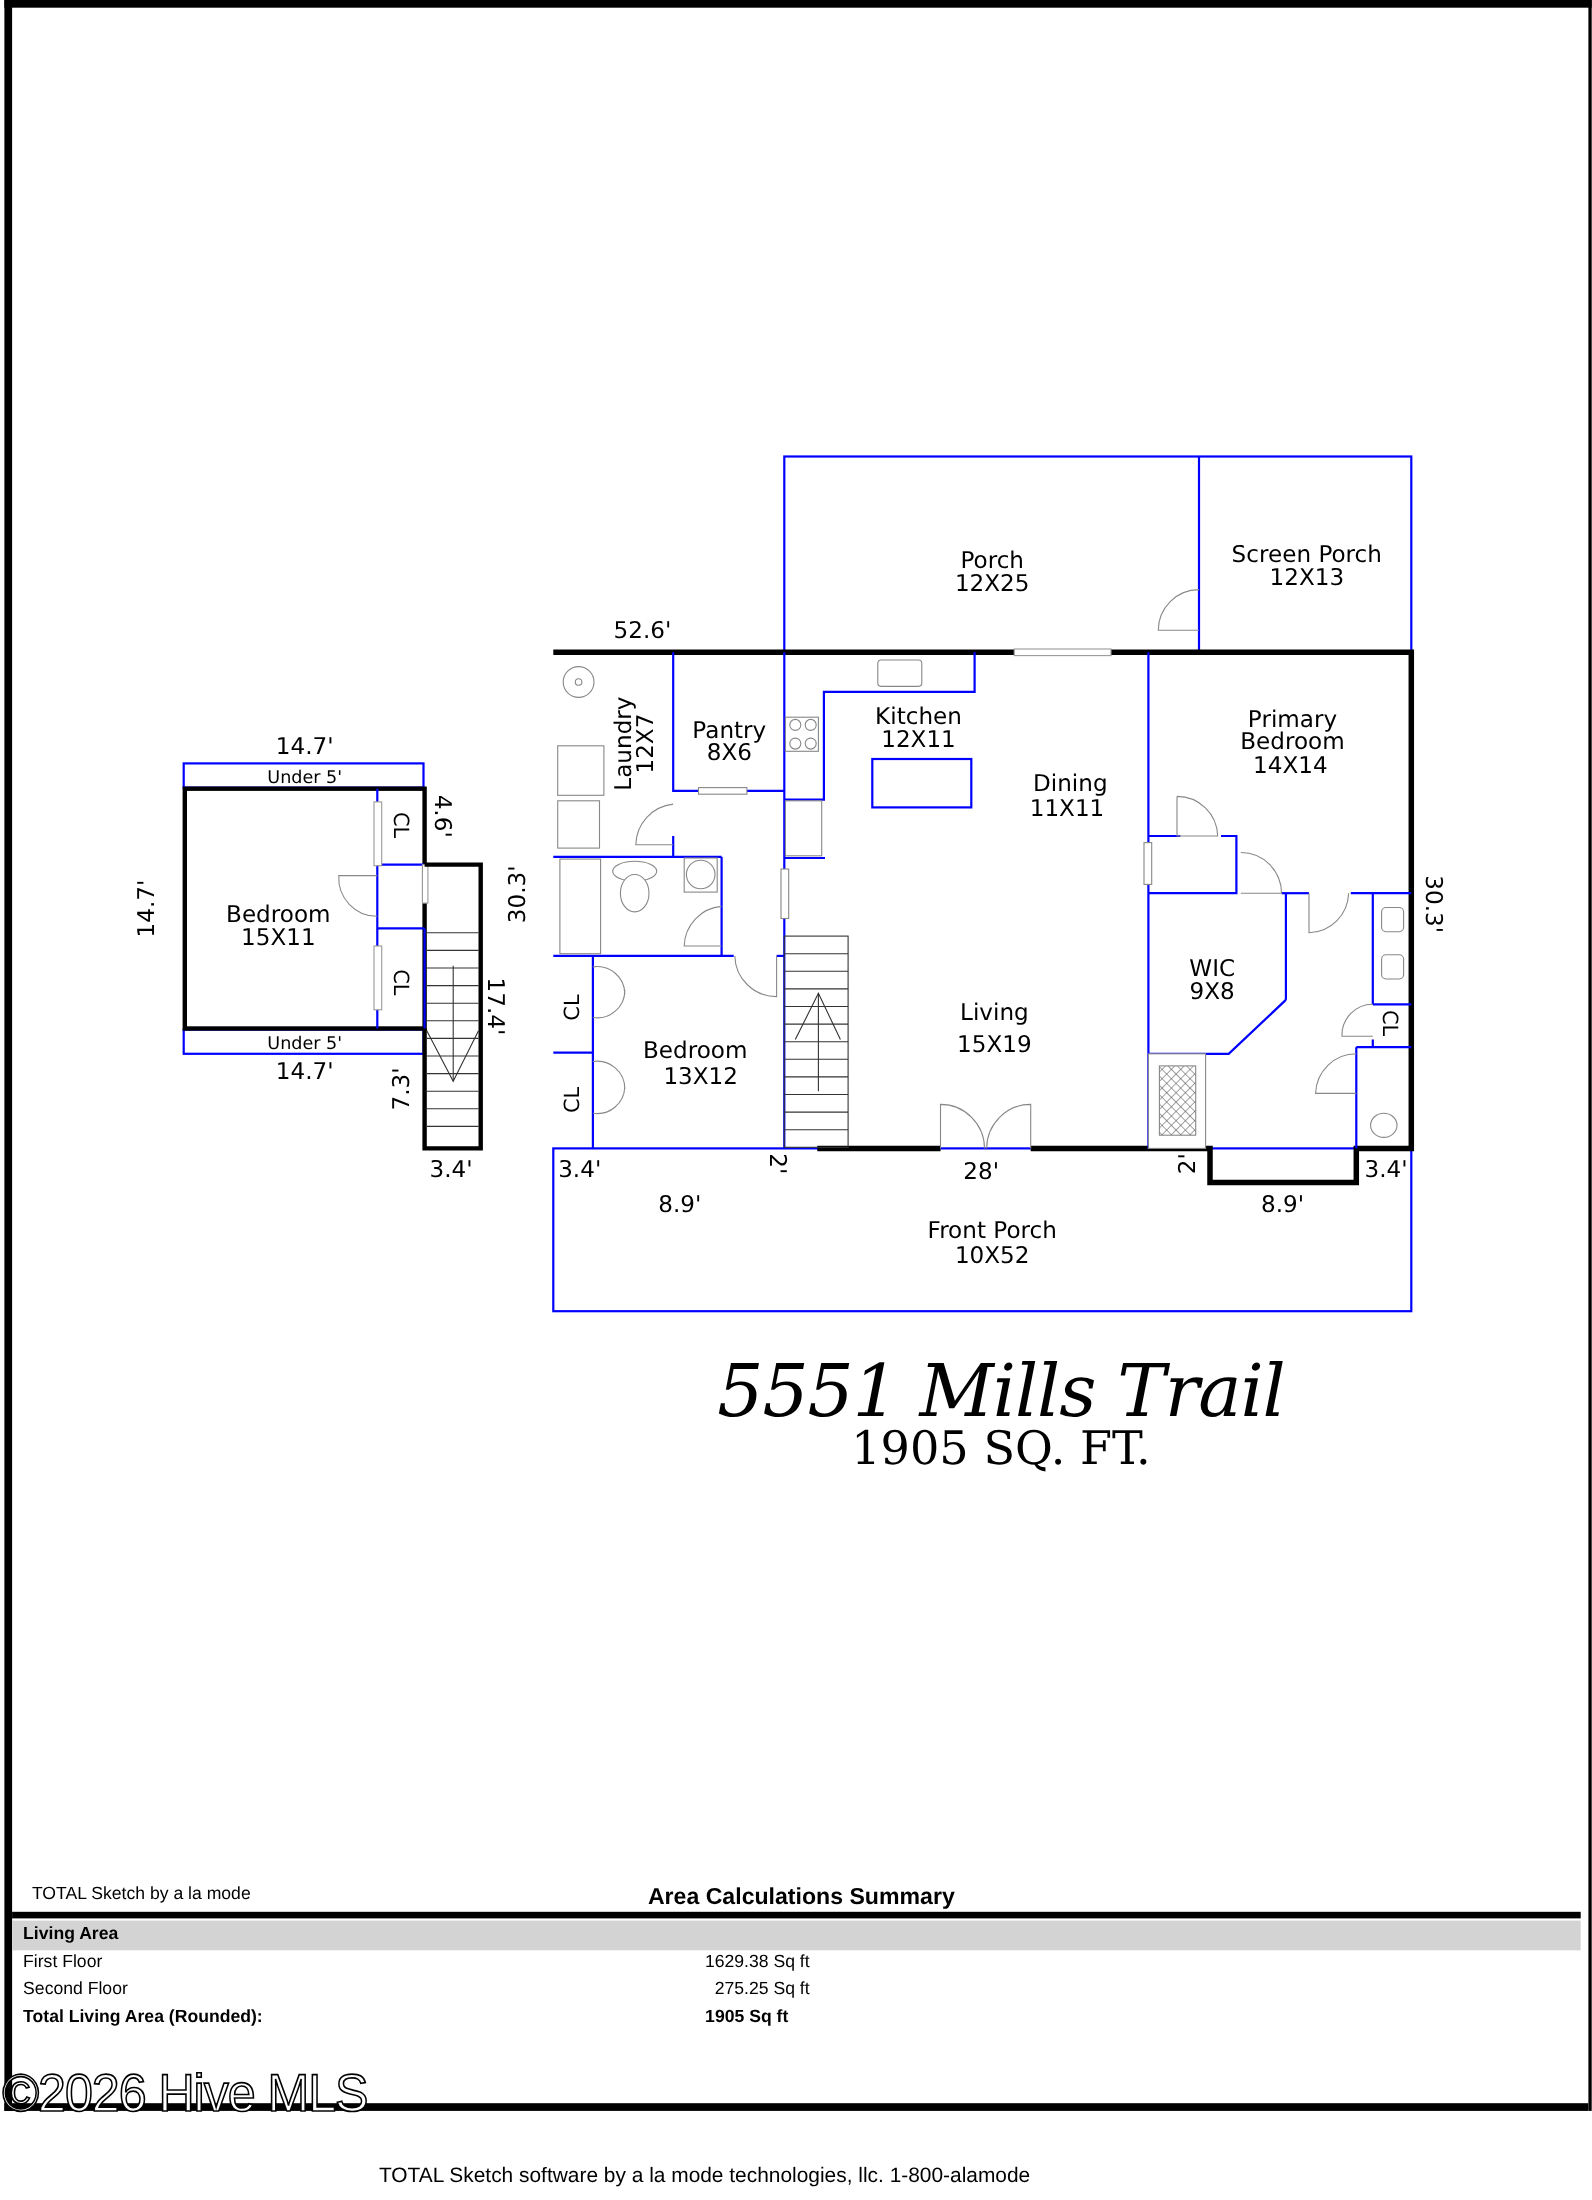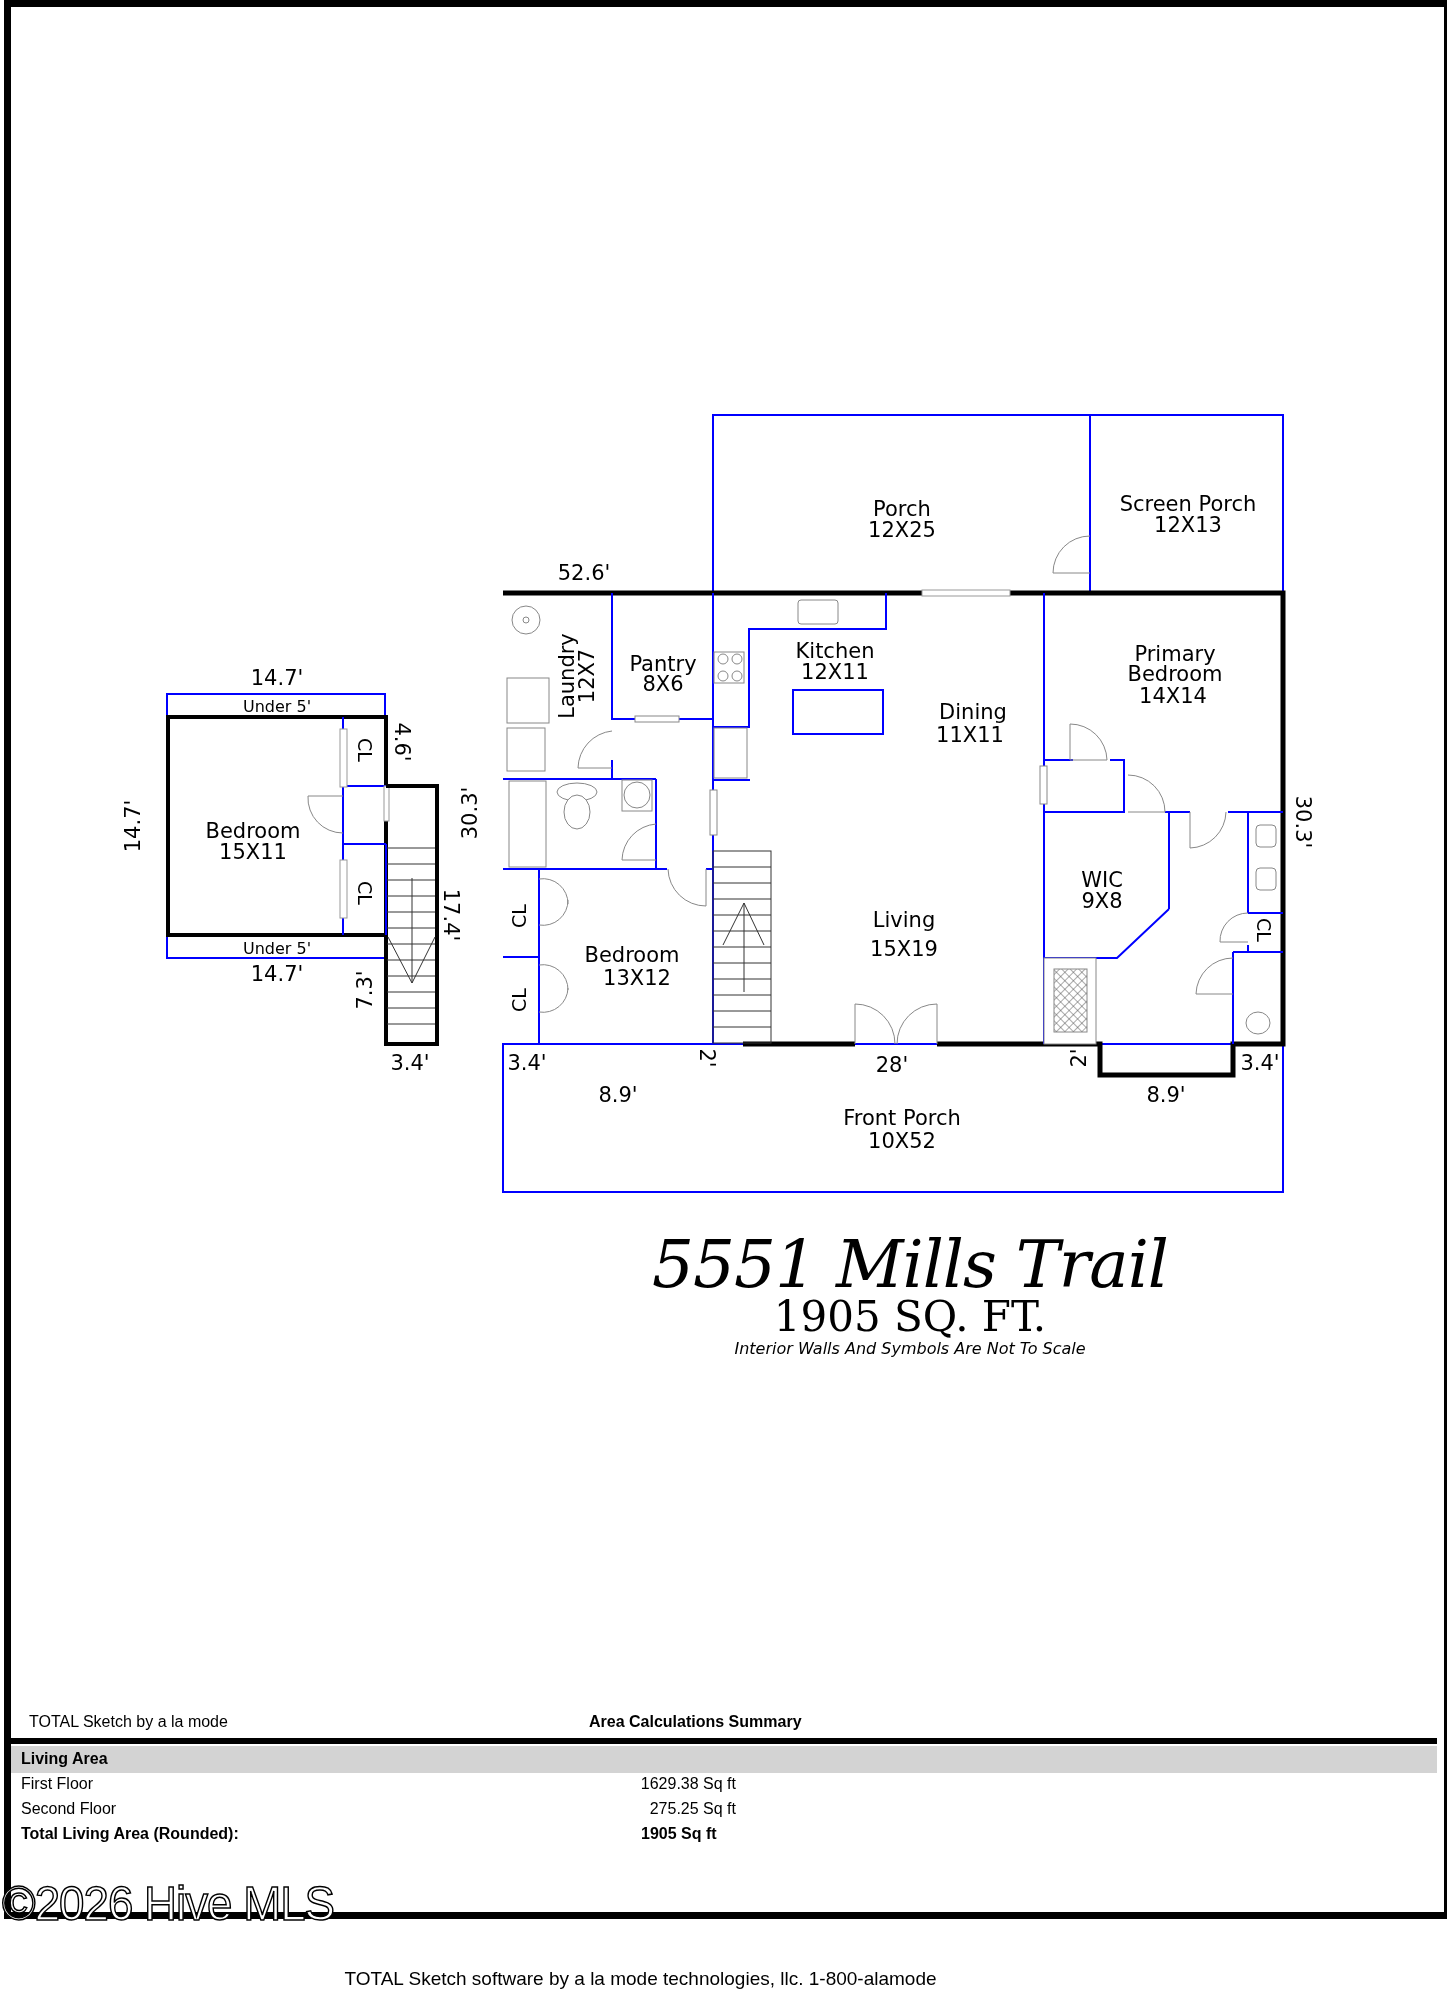--- a/index.html
+++ b/index.html
@@ -6,21 +6,21 @@
   body { width: 1447px; height: 2000px; position: relative; overflow: hidden; font-family: "DejaVu Sans", sans-serif; color: #000; }
   .frame { position: absolute; left: 4px; top: 0px; width: 1433px; height: 1912px; border: 7px solid #000; border-bottom: none; box-sizing: content-box; }
   .frame-bottom { position: absolute; left: 4px; top: 1912px; width: 1440px; height: 7px; background: #000; }
   svg.plan { position: absolute; left: 0; top: 0; }
   .lbl { font-family: "DejaVu Sans", sans-serif; fill: #000; }
   .title-block { position: absolute; left: 560px; top: 1232px; width: 700px; text-align: center; }
   .title-main { font-family: "DejaVu Serif", serif; font-style: italic; font-size: 66px; line-height: 66px; letter-spacing: -1px; }
   .title-sqft { font-family: "DejaVu Serif", serif; font-size: 42px; line-height: 42px; margin-top: -2px; }
   .title-note { font-family: "DejaVu Sans", sans-serif; font-style: italic; font-size: 16px; line-height: 21px; }
   .sketch-credit { position: absolute; left: 29px; top: 1713px; font-family: "Liberation Sans", sans-serif; font-size: 16px; }
-  .summary-title { position: absolute; left: 589px; top: 1713px; font-family: "Liberation Sans", sans-serif; font-size: 16px; font-weight: bold; }
+  .summary-title { position: absolute; left: 589px; top: 1713px; font-family: "Liberation Sans", sans-serif; font-size: 21px; font-weight: bold; }
   .summary-divider { position: absolute; left: 11px; top: 1738px; width: 1426px; height: 6px; background: #000; }
   .summary-band { position: absolute; left: 11px; top: 1746px; width: 1426px; height: 27px; background: #d3d3d3; }
   .row { position: absolute; left: 21px; font-family: "Liberation Sans", sans-serif; font-size: 16px; }
   .row .k { position: absolute; left: 0; white-space: nowrap; }
   .row .v { position: absolute; left: 0; width: 715px; text-align: right; white-space: nowrap; }
   .bold { font-weight: bold; }
   .watermark { position: absolute; left: 2px; top: 1876px; font-family: "Liberation Sans", sans-serif; font-size: 48px; color: #fff; -webkit-text-stroke: 1.5px #000; letter-spacing: -1px; transform: scaleX(0.95); transform-origin: left; }
   .footer { position: absolute; left: 0; width: 1281px; top: 1968px; text-align: center; font-family: "Liberation Sans", sans-serif; font-size: 19px; }
   .footer span { position: relative; left: 0px; }
 </style>
@@ -232,21 +232,20 @@
     <text x="1260" y="1070">3.4'</text>
     <text transform="translate(526,916) rotate(-90)" font-size="19">CL</text>
     <text transform="translate(526,1000) rotate(-90)" font-size="19">CL</text>
     <text transform="translate(1257,930) rotate(90)" font-size="19">CL</text>
   </g>
 </svg>
 
 <div class="title-block">
   <div class="title-main">5551 Mills Trail</div>
   <div class="title-sqft">1905 SQ. FT.</div>
-  <div class="title-note">Interior Walls And Symbols Are Not To Scale</div>
 </div>
 
 <div class="sketch-credit">TOTAL Sketch by a la mode</div>
 <div class="summary-title">Area Calculations Summary</div>
 <div class="summary-divider"></div>
 <div class="summary-band"></div>
 
 <div class="row bold" style="top:1750px;">
   <span class="k">Living Area</span>
 </div>

